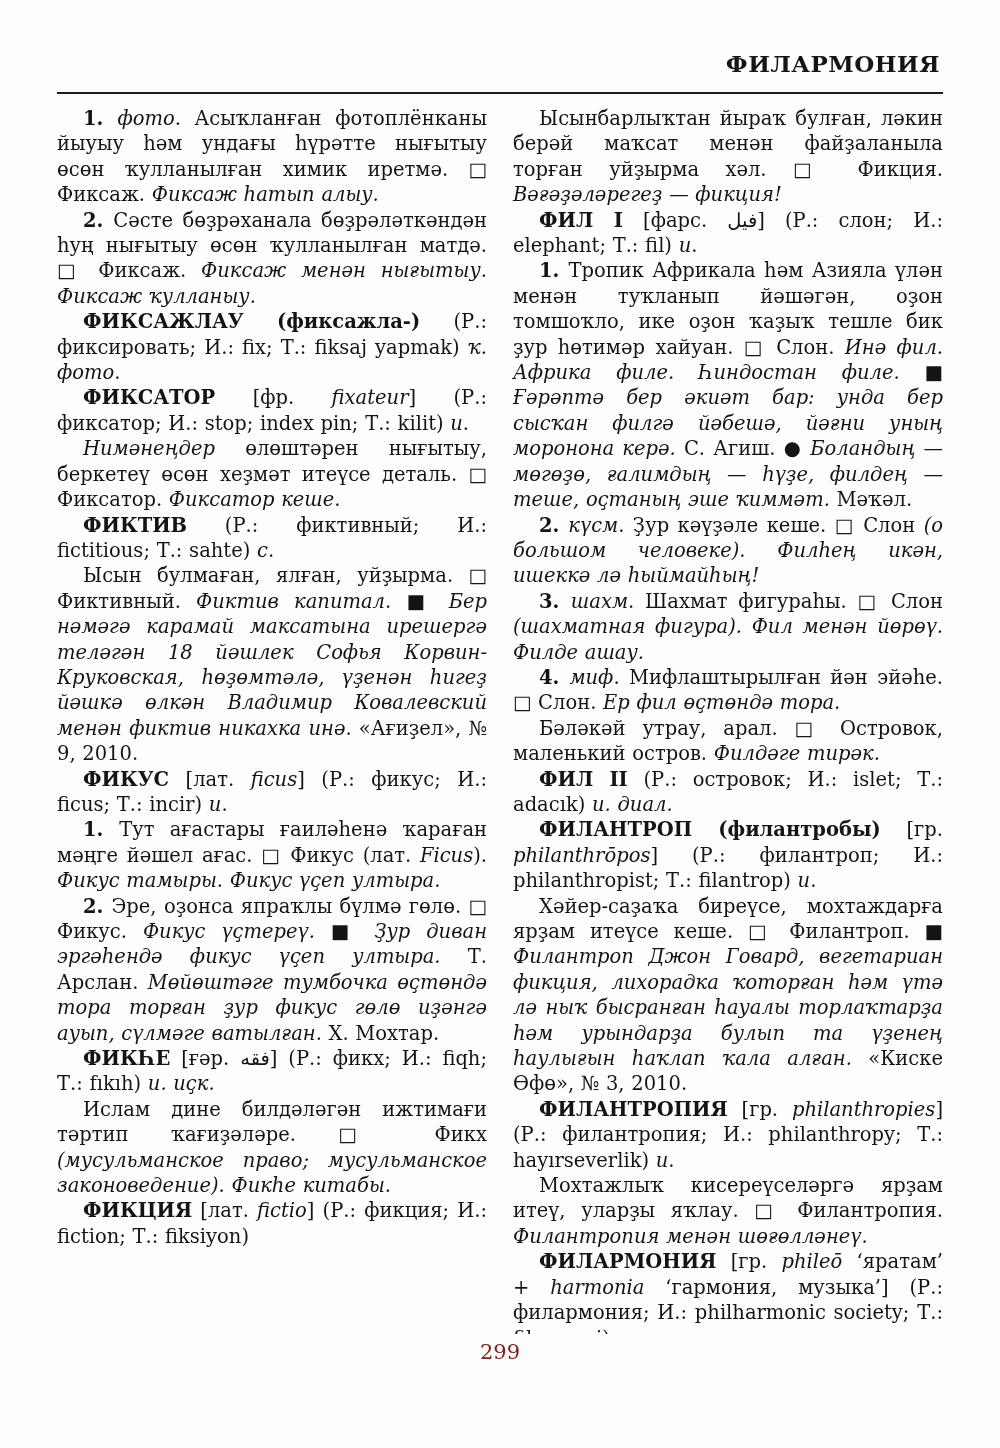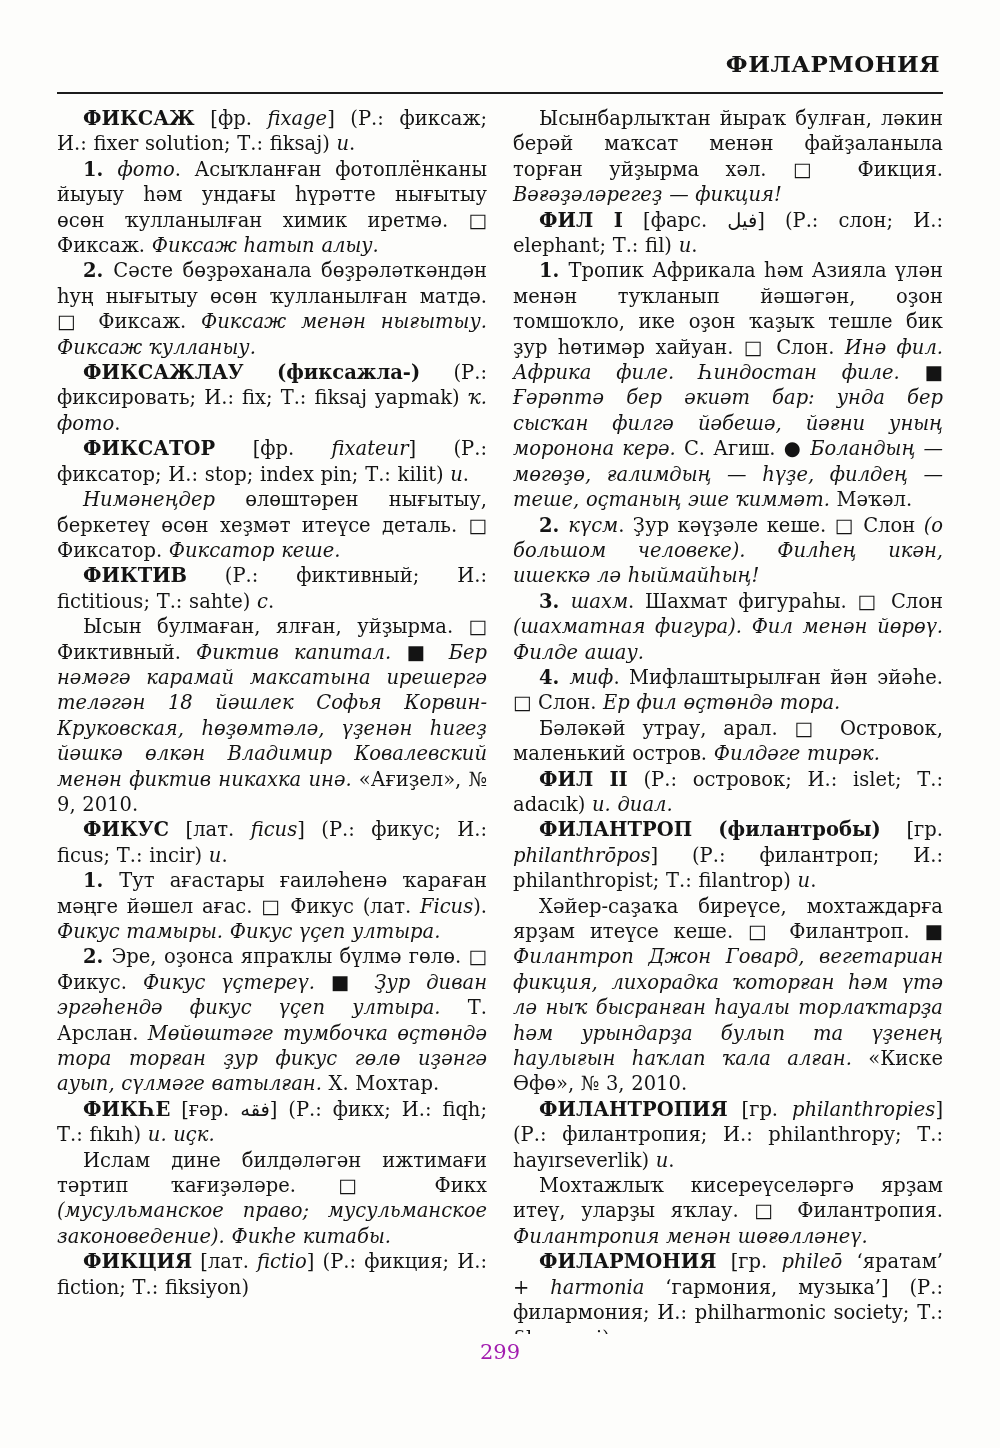--- a/index.html
+++ b/index.html
@@ -61,37 +61,36 @@
   }
   .seg-b  { font-weight: bold; }
   .seg-i  { font-style: italic; }
   .page-number {
     position: absolute;
     top: 1340px;
     left: 0;
     width: 100%;
     text-align: center;
     font-size: 21px;
-    color: #a21caf;
+    color: #7f1d1d;
   }
 </style>
 </head>
 <body>
 
 <div class="page">
 
   <div class="running-head">
     <span>ФИЛАРМОНИЯ</span>
   </div>
 
   <div class="rule"></div>
 
   <div class="columns">
     <div class="col" id="col-left">
-        <p class="para"><span class="seg-b">ФИКСАЖ</span><span class="seg-n"> [фр. </span><span class="seg-i">fixage</span><span class="seg-n">] (Р.: фиксаж; И.: fixer solution; Т.: fiksaj) </span><span class="seg-i">и</span><span class="seg-n">.</span></p>
         <p class="para"><span class="seg-b">1. </span><span class="seg-i">фото</span><span class="seg-n">. Асыҡланған фотоплёнканы йыуыу һәм ундағы һүрәтте нығытыу өсөн ҡулланылған химик иретмә. □ Фиксаж. </span><span class="seg-i">Фиксаж һатып алыу.</span></p>
         <p class="para"><span class="seg-b">2. </span><span class="seg-n">Сәсте бөҙрәханала бөҙрәләткәндән һуң нығытыу өсөн ҡулланылған матдә. □ Фиксаж. </span><span class="seg-i">Фиксаж менән нығытыу. Фиксаж ҡулланыу.</span></p>
         <p class="para"><span class="seg-b">ФИКСАЖЛАУ (фиксажла-) </span><span class="seg-n">(Р.: фиксировать; И.: fix; Т.: fiksaj yapmak) </span><span class="seg-i">ҡ. фото</span><span class="seg-n">.</span></p>
         <p class="para"><span class="seg-b">ФИКСАТОР</span><span class="seg-n"> [фр. </span><span class="seg-i">fixateur</span><span class="seg-n">] (Р.: фиксатор; И.: stop; index pin; Т.: kilit) </span><span class="seg-i">и</span><span class="seg-n">.</span></p>
         <p class="para"><span class="seg-i">Нимәнеңдер</span><span class="seg-n"> өлөштәрен нығытыу, беркетеү өсөн хеҙмәт итеүсе деталь. □ Фиксатор. </span><span class="seg-i">Фиксатор кеше.</span></p>
         <p class="para"><span class="seg-b">ФИКТИВ</span><span class="seg-n"> (Р.: фиктивный; И.: fictitious; Т.: sahte) </span><span class="seg-i">с</span><span class="seg-n">.</span></p>
         <p class="para"><span class="seg-n">Ысын булмаған, ялған, уйҙырма. □ Фиктивный. </span><span class="seg-i">Фиктив капитал.</span><span class="seg-n"> ■ </span><span class="seg-i">Бер нәмәгә карамай максатына ирешергә теләгән 18 йәшлек Софья Корвин-Круковская, һөҙөмтәлә, үҙенән һигеҙ йәшкә өлкән Владимир Ковалевский менән фиктив никахка инә.</span><span class="seg-n"> «Ағиҙел», № 9, 2010.</span></p>
         <p class="para"><span class="seg-b">ФИКУС</span><span class="seg-n"> [лат. </span><span class="seg-i">ficus</span><span class="seg-n">] (Р.: фикус; И.: ficus; Т.: incir) </span><span class="seg-i">и</span><span class="seg-n">.</span></p>
         <p class="para"><span class="seg-b">1. </span><span class="seg-n">Тут ағастары ғаиләһенә ҡараған мәңге йәшел ағас. □ Фикус (лат. </span><span class="seg-i">Ficus</span><span class="seg-n">). </span><span class="seg-i">Фикус тамыры. Фикус үҫеп ултыра.</span></p>
         <p class="para"><span class="seg-b">2. </span><span class="seg-n">Эре, оҙонса япраҡлы бүлмә гөлө. □ Фикус. </span><span class="seg-i">Фикус үҫтереү.</span><span class="seg-n"> ■ </span><span class="seg-i">Ҙур диван эргәһендә фикус үҫеп ултыра.</span><span class="seg-n"> Т. Арслан. </span><span class="seg-i">Мөйөштәге тумбочка өҫтөндә тора торған ҙур фикус гөлө иҙәнгә ауып, сүлмәге ватылған.</span><span class="seg-n"> Х. Мохтар.</span></p>

